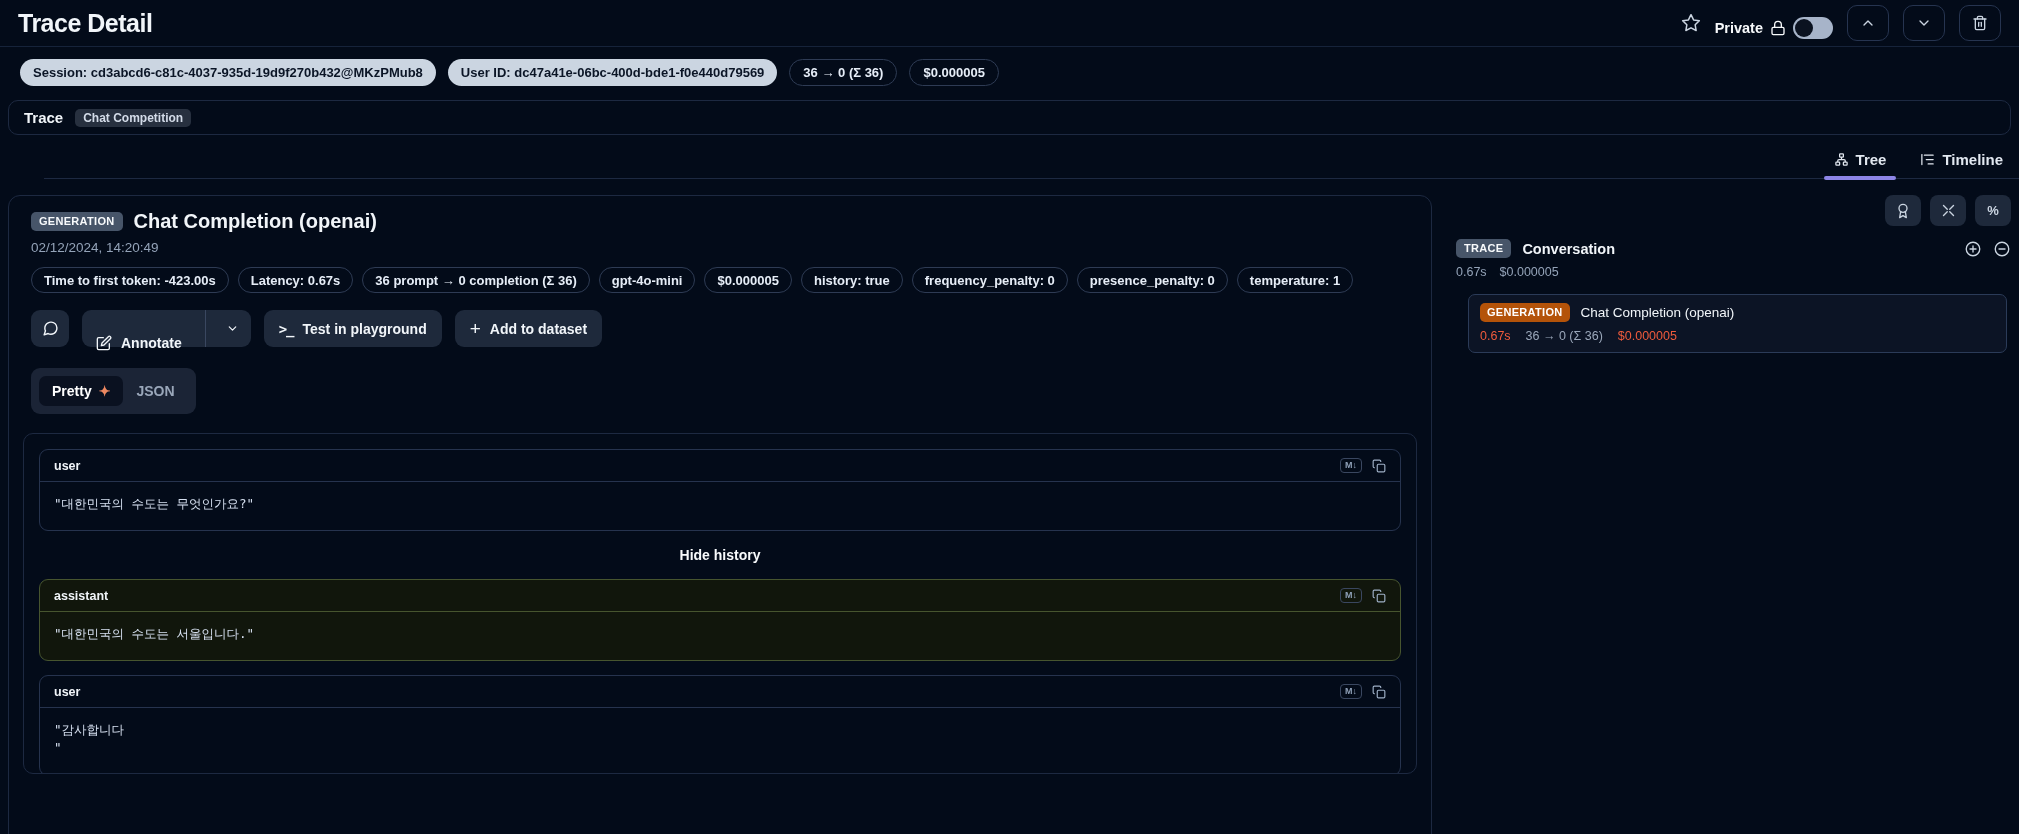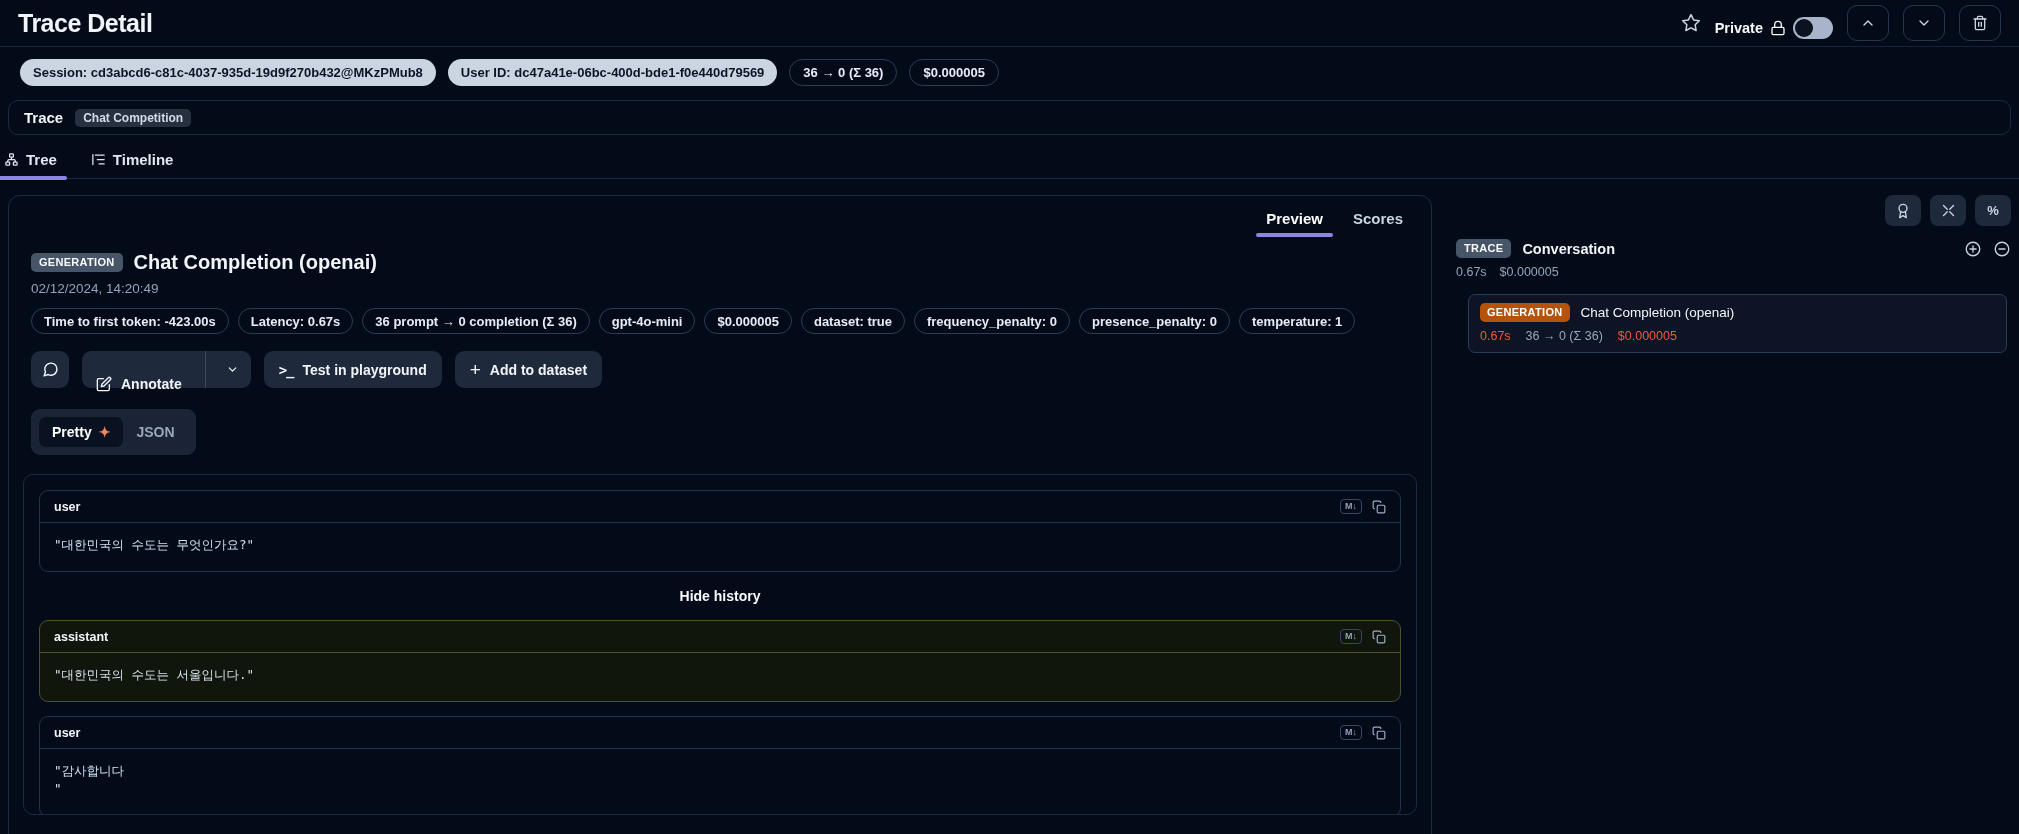--- a/index.html
+++ b/index.html
@@ -33,22 +33,22 @@
   .pill-outline{background:transparent;border:1px solid #2e3b54;color:#e6edf7;}
 
   
   .tags-box{margin:2px 8px 0;border:1px solid #1d2941;border-radius:10px;height:35px;
     display:flex;align-items:center;gap:12px;padding:0 15px;}
   .tags-label{font-weight:bold;font-size:15px;}
   .tag-chip{background:#27303f;color:#d3dbe8;font-size:12px;font-weight:600;border-radius:5px;
     padding:3px 8px;line-height:1;}
 
   
-  .view-tabs{height:44px;display:flex;align-items:flex-end;gap:26px;
-    padding:0 12px 0 0;border-bottom:1px solid #1d2941;}
+  .view-tabs{height:44px;display:flex;align-items:flex-end;justify-content:flex-end;gap:26px;
+    padding:0 12px 0 0;border-bottom:1px solid #1d2941;margin-left:44px;}
   .vtab{display:flex;align-items:center;gap:7px;font-size:15px;font-weight:600;color:#e2e8f0;
     padding:8px 4px 10px;background:none;border:none;cursor:pointer;position:relative;}
   .vtab.active::after{content:"";position:absolute;left:-6px;right:-6px;bottom:-2px;height:4px;
     border-radius:3px;background:#8d85e6;}
 
   
   .content{display:flex;gap:10px;padding:16px 8px 0;align-items:flex-start;height:643px;}
 
   .main-panel{width:1424px;height:700px;border:1px solid #1d2941;border-radius:12px;position:relative;}
   .panel-tabs{display:flex;justify-content:flex-end;gap:26px;padding:10px 26px 0;}
@@ -213,40 +213,36 @@
           <line x1="13" y1="19" x2="21" y2="19"></line>
         </svg>
     </span>
     <span>Timeline</span>
   </button>
 </div>
 
 <div class="content">
 
   <div class="main-panel">
-    <div class="panel-tabs">
-      <button class="ptab active">Preview</button>
-      <button class="ptab">Scores</button>
-    </div>
 
     <div class="obs-head">
       <div class="obs-title-row">
         <span class="type-badge">GENERATION</span>
         <span class="obs-title">Chat Completion (openai)</span>
       </div>
       <div class="obs-time">02/12/2024, 14:20:49</div>
     </div>
 
     <div class="badges-row">
       <span class="mpill">Time to first token: -423.00s</span>
       <span class="mpill">Latency: 0.67s</span>
       <span class="mpill">36 prompt → 0 completion (Σ 36)</span>
       <span class="mpill">gpt-4o-mini</span>
       <span class="mpill">$0.000005</span>
-      <span class="mpill">dataset: true</span>
+      <span class="mpill">history: true</span>
       <span class="mpill">frequency_penalty: 0</span>
       <span class="mpill">presence_penalty: 0</span>
       <span class="mpill">temperature: 1</span>
     </div>
 
     <div class="actions-row">
       <button class="act-btn square">
         <span>
           <svg width="17" height="17" viewBox="0 0 24 24" fill="none" stroke="currentColor" stroke-width="2" stroke-linecap="round" stroke-linejoin="round">
               <path d="M21 11.5a8.38 8.38 0 0 1-.9 3.8 8.5 8.5 0 0 1-7.6 4.7 8.38 8.38 0 0 1-3.8-.9L3 21l1.9-5.7a8.38 8.38 0 0 1-.9-3.8 8.5 8.5 0 0 1 4.7-7.6 8.38 8.38 0 0 1 3.8-.9h.5a8.48 8.48 0 0 1 8 8v.5z"></path>

